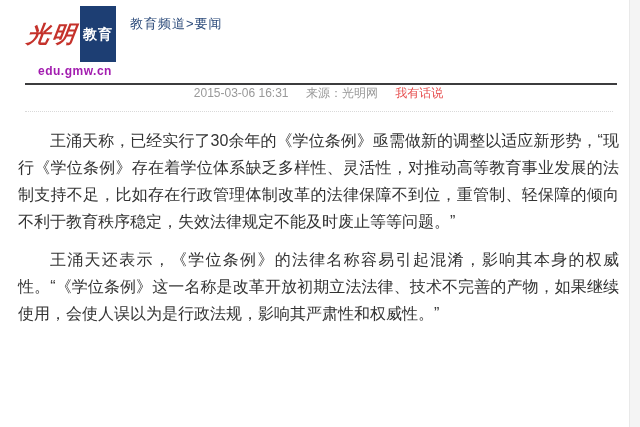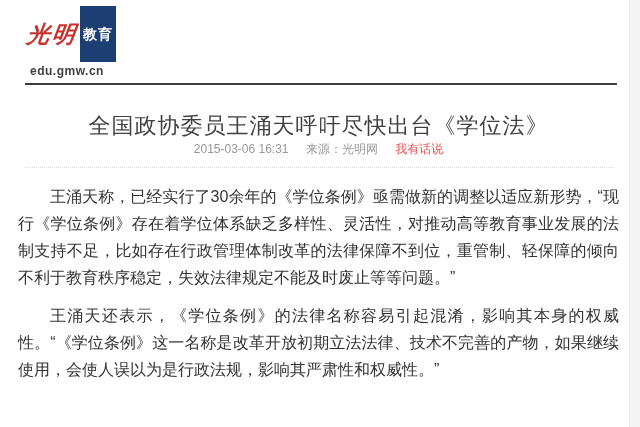--- a/index.html
+++ b/index.html
@@ -54,26 +54,27 @@
     background: #1d3e73;
     color: #ffffff;
     font-size: 14px;
     font-weight: bold;
     line-height: 18px;
     padding: 19px 3px;
     margin-left: 3px;
     letter-spacing: 1px;
   }
   .logo-domain {
-    color: #404040;
+    color: #a21caf;
     font-weight: bold;
     font-size: 12px;
     letter-spacing: 0.5px;
     margin-top: 2px;
     padding-left: 3px;
+    margin-left: 8px;
   }
   .breadcrumb {
     margin-left: 14px;
     margin-top: 9px;
     color: #2b4a7a;
     font-size: 13px;
     letter-spacing: 1px;
     cursor: pointer;
   }
   .header-rule {
@@ -131,25 +132,25 @@
 <div class="content">
 
   <div class="site-header">
     <div class="logo">
       <div class="logo-top">
         <span class="logo-script">光明</span>
         <span class="logo-channel">教育</span>
       </div>
       <div class="logo-domain">edu.gmw.cn</div>
     </div>
+    <div class="breadcrumb">教育频道&gt;要闻</div>
   </div>
 
   <div class="header-rule"></div>
 
-  <h1 class="article-title">全国政协委员王涌天呼吁尽快出台《学位法》</h1>
 
   <div class="article-meta">
     <span class="meta-item">2015-03-06 16:31</span>
     <span class="meta-item">来源：光明网</span>
     <span class="meta-item comment-link">我有话说</span>
   </div>
 
   <div class="dotted-sep"></div>
 
   <div class="article-body">

